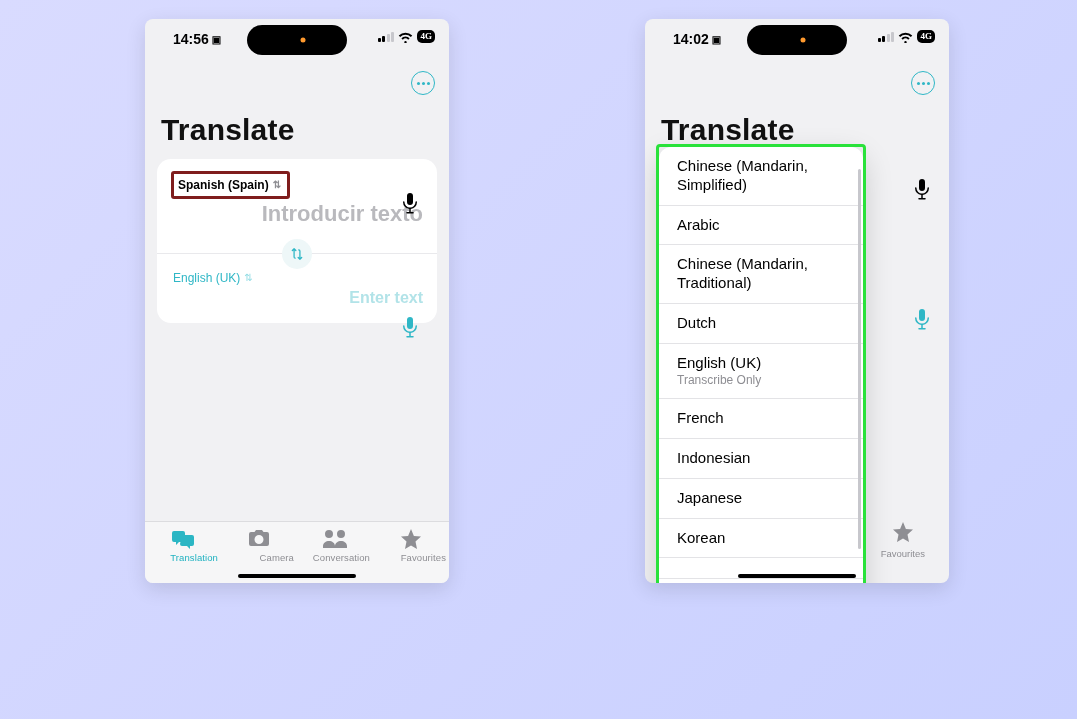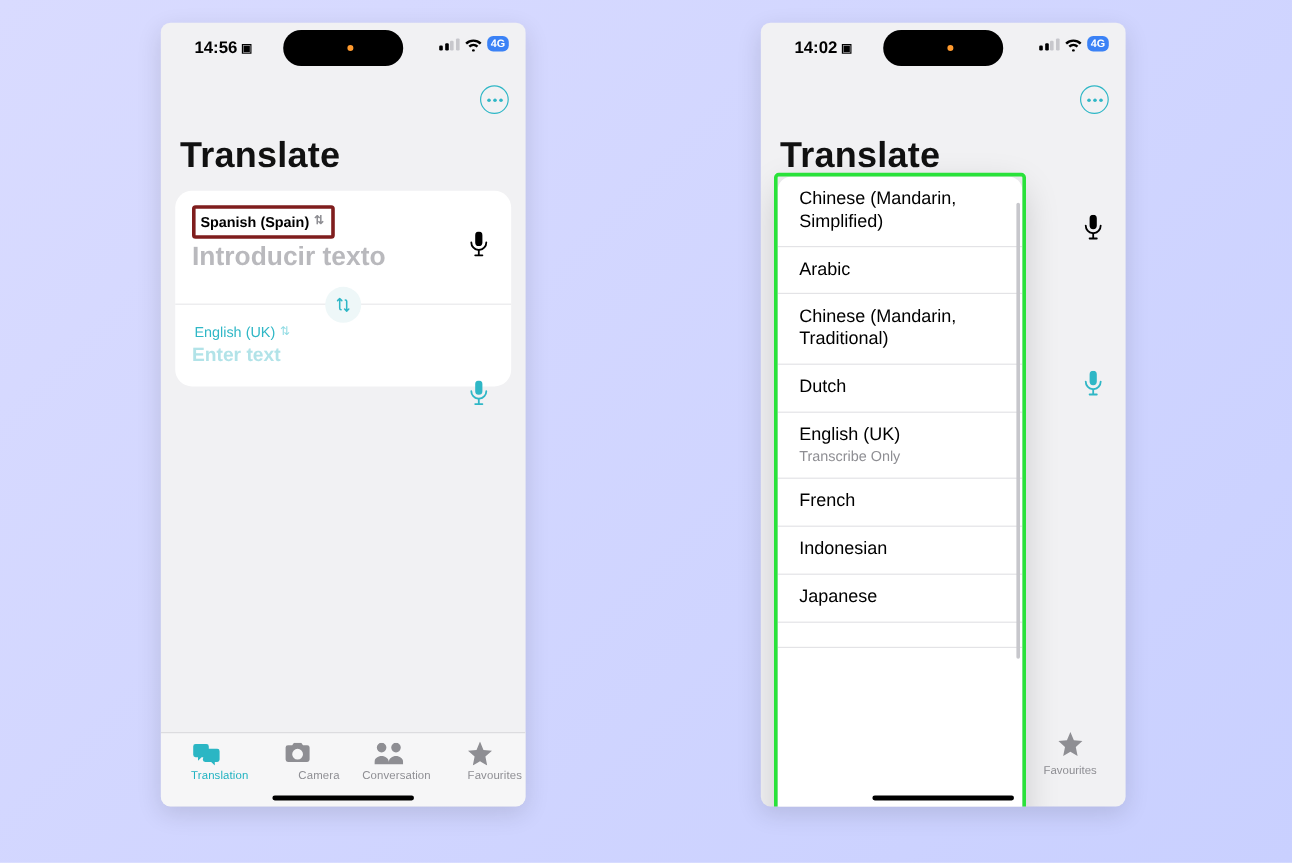--- a/index.html
+++ b/index.html
@@ -4,44 +4,45 @@
 <style>
   * { box-sizing: border-box; margin: 0; padding: 0; font-family: -apple-system, "SF Pro Text", "Helvetica Neue", Arial, sans-serif; -webkit-font-smoothing: antialiased; }
   body {
     width:1077px; height:719px;
     background: linear-gradient(135deg,#d9dbff 0%, #c9d0ff 100%);
     position:relative;
     overflow:hidden;
   }
   .phone {
     position:absolute;
-    width:304px; height:653px;
+    width:304px; height:564px;
     background:#f1f1f3;
     border-radius:8px;
     box-shadow:0 6px 20px rgba(0,0,0,.12);
     overflow:hidden;
+    margin-left:11px;
   }
   #phone-left  { left:134px; top:19px; }
   #phone-right { left:634px; top:19px; }
 
   
   .statusbar { position:relative; height:34px; width:100%; }
   .pill {
     position:absolute; left:50%; top:6px; transform:translateX(-50%);
     width:100px; height:30px; background:#000; border-radius:18px;
   }
   .pill-dot { position:absolute; left:56%; top:50%; width:5px;height:5px;border-radius:50%;background:#ff9a2e;transform:translate(-50%,-50%); }
   .sb-time { position:absolute; left:28px; top:12px; font-size:14px; font-weight:600; color:#000; }
   .sb-time .clk { font-size:10px; margin-left:3px; position:relative; top:-1px;}
   .sb-right { position:absolute; right:14px; top:11px; display:flex; align-items:center; gap:4px; }
   .sig { display:flex; align-items:flex-end; gap:1.5px; }
   .sig span { width:3px; background:#000; border-radius:1px; }
   .sig .b1{height:4px} .sig .b2{height:6px} .sig .b3{height:8px;background:#c7c7cc}.sig .b4{height:10px;background:#c7c7cc}
   .wifi svg { width:15px;height:12px; display:block;}
-  .badge4g { font-size:9px; font-weight:700; color:#fff; background:#3b82f6; border-radius:5px; padding:2px 3px; line-height:1;}
+  .badge4g { font-size:9px; font-weight:700; color:#fff; background:#000000; border-radius:5px; padding:2px 3px; line-height:1;font-family:Liberation Serif, serif;}
   .more-btn {
     position:absolute; right:14px; top:52px;
     width:24px;height:24px;border:1.5px solid #2fb7c6;border-radius:50%;
     display:flex;align-items:center;justify-content:center; color:#2fb7c6;
   }
   .more-btn span{display:flex;gap:2px}
   .more-btn i{width:3px;height:3px;background:#2fb7c6;border-radius:50%;display:block}
 
   .title { font-size:30px; font-weight:700; color:#111; margin:60px 0 12px 16px; letter-spacing:.2px;}
 
@@ -50,21 +51,21 @@
     margin:0 12px; background:#fff; border-radius:14px; padding:12px 14px 16px; position:relative;
   }
   .lang-sel {
     display:inline-flex; align-items:center; gap:4px;
     font-size:12px; font-weight:600; color:#000; cursor:pointer;
     padding:2px 2px;
   }
   .chev-ud { color:#8e8e93; font-size:10px; line-height:1; }
   .hl-box { border:3px solid #7f1d1d; border-radius:3px; padding:2px 4px 2px 2px; display:inline-flex;align-items:center;gap:4px;}
   .placeholder {
-    margin-top:2px; font-size:22px; font-weight:700; color:#b9b9bd;
+    margin-top:2px; font-size:22px; font-weight:700; color:#b9b9bd;text-align:right;
   }
   .mic {
     position:absolute; right:16px;
     width:20px;height:22px;
   }
   .mic svg{width:18px;height:22px;display:block}
   .mic.top{ top:34px; color:#000;}
   .mic.bottom{ top:158px; color:#2fb7c6;}
   .hr { height:1px;background:#e9e9ec;margin:26px -14px 14px; position:relative;}
   .swap {
@@ -292,20 +293,23 @@
         </div>
         <div class="lrow">
           <div>French</div>
         </div>
         <div class="lrow">
           <div>Indonesian</div>
         </div>
         <div class="lrow">
           <div>Japanese</div>
         </div>
+        <div class="lrow">
+          <div>Korean</div>
+        </div>
         <div class="lrow"></div>
       </div>
     <div class="popup-scrollbar"></div>
   </div>
   <div class="popup-hl"></div>
 
   <div class="homebar"></div>
 </div>
 
 </body></html>

